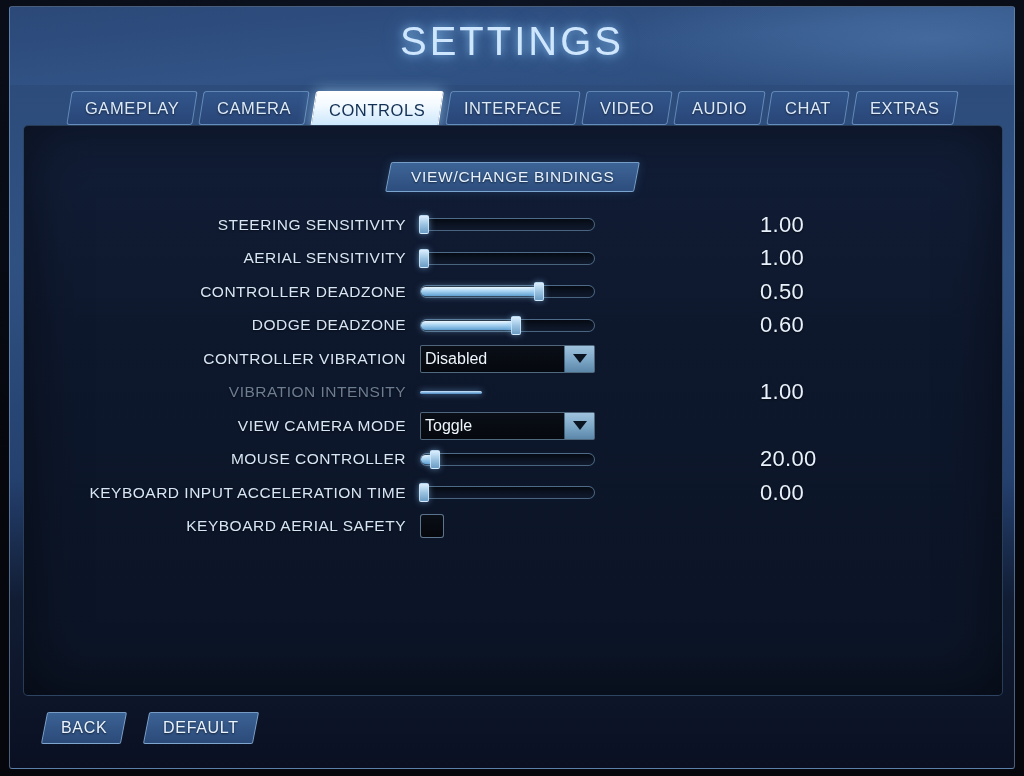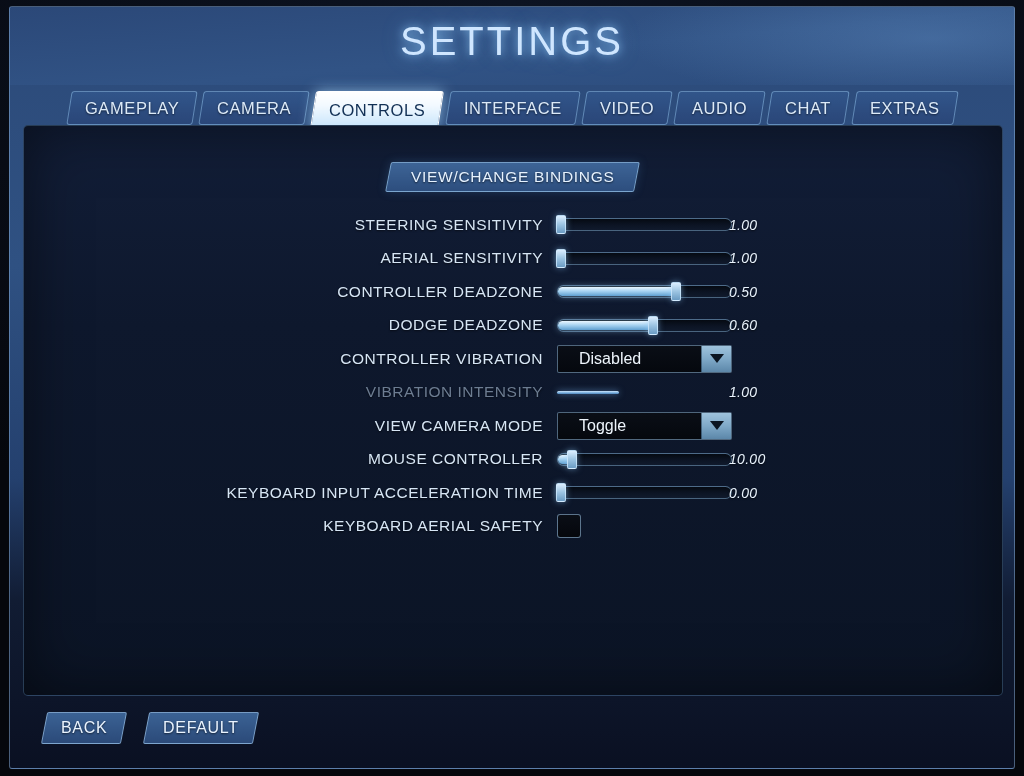--- a/index.html
+++ b/index.html
@@ -149,21 +149,21 @@
     position: absolute;
     left: 0; top: 82px; width: 100%;
   }
   .row {
     position: relative;
     height: 33.5px;
     display: flex;
     align-items: center;
   }
   .row-label {
-    width: 533px;
+    width: 396px;
     text-align: right;
     padding-right: 14px;
     font-size: 15.5px;
     letter-spacing: 0.5px;
     color: #d7e6f5;
     text-shadow: 0 1px 2px rgba(0,0,0,0.6);
     white-space: nowrap;
   }
   .row.disabled .row-label { color: #6d7d92; padding-left: 36px; }
 
@@ -216,21 +216,21 @@
     width: 175px; height: 28px;
     display: flex;
     align-items: center;
     background: linear-gradient(180deg, #0a0e16 0%, #05080e 100%);
     border: 1px solid rgba(140,180,215,0.55);
     border-radius: 2px;
     cursor: pointer;
   }
   .dropdown .dd-value {
     flex: 1;
-    padding-left: 21px;
+    padding-left: 4px;
     font-size: 16px;
     color: #eef5fc;
     white-space: nowrap;
     overflow: hidden;
   }
   .dropdown .dd-arrow {
     width: 30px; height: 100%;
     display: flex; align-items: center; justify-content: center;
     background: linear-gradient(180deg, #9fc3dd 0%, #7fa9c8 50%, #5c87a9 100%);
     border-left: 1px solid rgba(20,40,60,0.5);
@@ -248,26 +248,25 @@
     width: 24px; height: 24px;
     border-radius: 3px;
     background: linear-gradient(180deg, #0a0e16 0%, #05070c 100%);
     border: 1px solid rgba(150,190,225,0.6);
     cursor: pointer;
   }
 
   
   .row-value {
     position: absolute;
-    left: 705px;
-    font-size: 14px;
+    left: 736px;
+    font-size: 22px;
     color: #e8f2fc;
     text-shadow: 0 1px 2px rgba(0,0,0,0.6);
     letter-spacing: 0.3px;
-    font-style: italic;
   }
 
   
   #footer {
     position: absolute;
     left: 0; bottom: 0; width: 100%; height: 68px;
   }
   #footer .fbtns {
     position: absolute;
     left: 34px; top: 12px;
@@ -415,21 +414,21 @@
             </div>
           </div>
           <div class="row">
             <div class="row-label">MOUSE CONTROLLER</div>
             <div class="ctrl">
               <div class="slider">
                 <div class="fill" style="width: 8%;"></div>
                 <div class="knob" style="left: 8%;"></div>
               </div>
             </div>
-            <div class="row-value">10.00</div>
+            <div class="row-value">20.00</div>
           </div>
           <div class="row">
             <div class="row-label">KEYBOARD INPUT ACCELERATION TIME</div>
             <div class="ctrl">
               <div class="slider">
                 <div class="fill" style="width: 2%;"></div>
                 <div class="knob" style="left: 2%;"></div>
               </div>
             </div>
             <div class="row-value">0.00</div>

